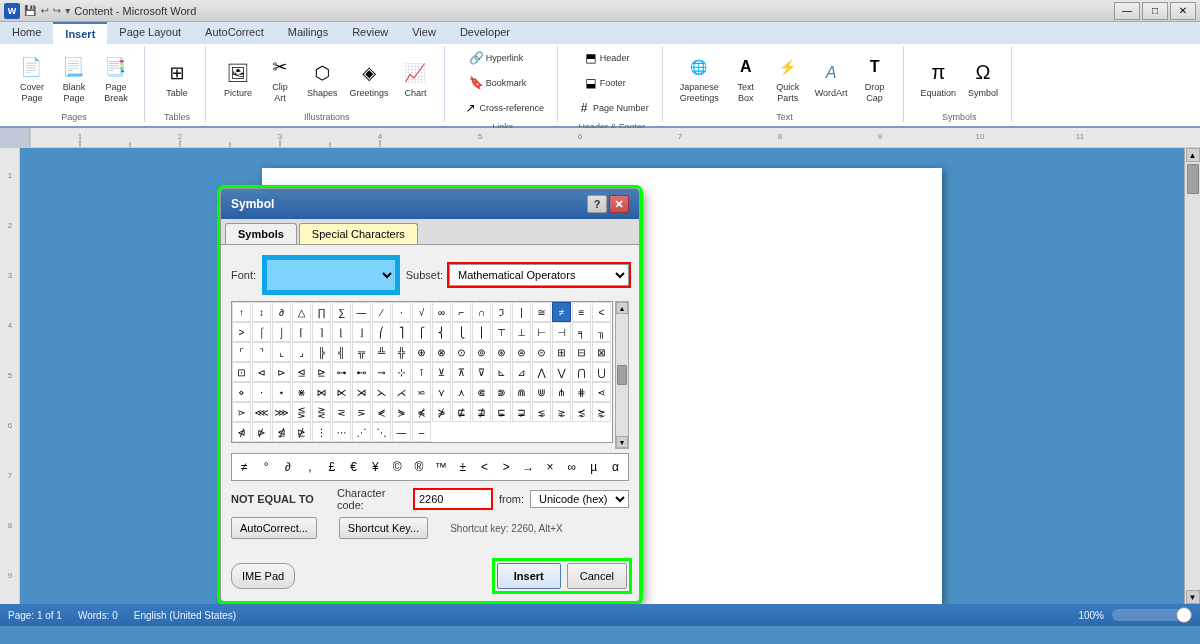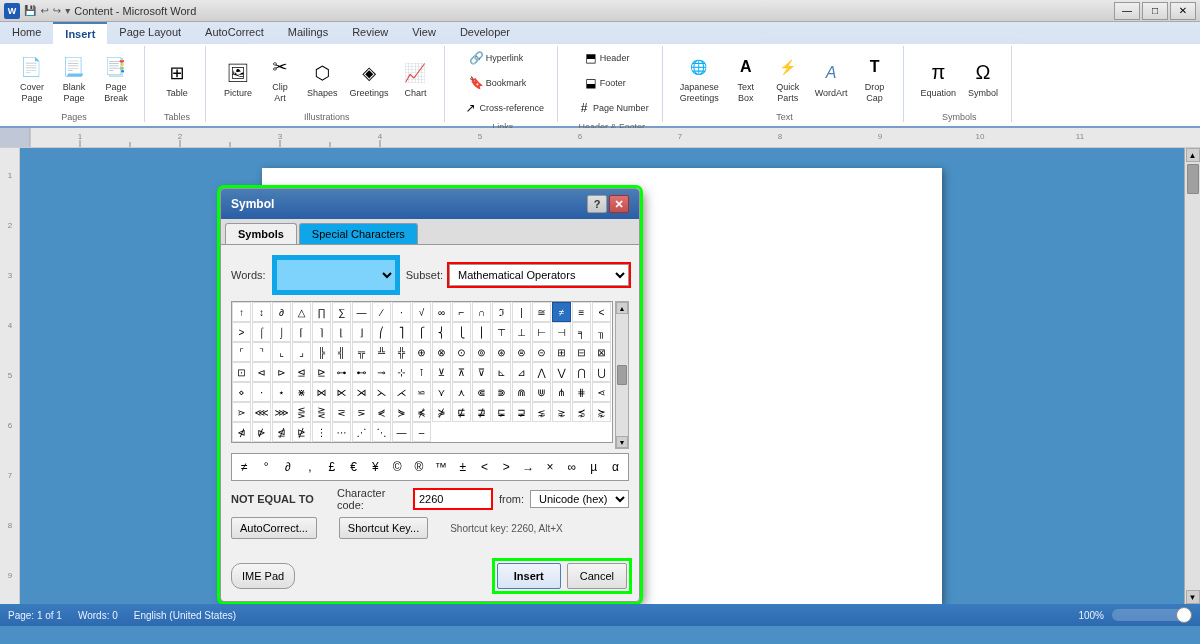--- a/index.html
+++ b/index.html
@@ -56,21 +56,21 @@
 
     
     .dialog { background: #f0f0f0; border: 1px solid #999; box-shadow: 4px 4px 12px rgba(0,0,0,0.5); width: 420px; border-radius: 4px; outline: 3px solid lime; }
     .dialog-title { background: linear-gradient(to bottom, #4a7eb5, #2a5ea5); color: white; padding: 6px 10px; display: flex; align-items: center; justify-content: space-between; border-radius: 3px 3px 0 0; font-size: 12px; font-weight: bold; }
     .dialog-title-controls { display: flex; gap: 2px; }
     .dialog-close-btn { width: 20px; height: 18px; background: linear-gradient(to bottom, #e07070, #c05050); border: 1px solid #a03030; color: white; font-size: 11px; cursor: pointer; display: flex; align-items: center; justify-content: center; border-radius: 2px; }
     .dialog-help-btn { width: 20px; height: 18px; background: linear-gradient(to bottom, #e0e0e0, #c8c8c8); border: 1px solid #999; font-size: 11px; cursor: pointer; display: flex; align-items: center; justify-content: center; border-radius: 2px; color: #333; }
 
     
     .dialog-tabs { display: flex; background: #ddd; border-bottom: 1px solid #999; padding: 4px 4px 0; gap: 2px; }
-    .dialog-tab { padding: 4px 12px; font-size: 11px; cursor: pointer; background: #0ea5e9; border: 1px solid #999; border-bottom: none; border-radius: 3px 3px 0 0; }
+    .dialog-tab { padding: 4px 12px; font-size: 11px; cursor: pointer; background: #fef9c3; border: 1px solid #999; border-bottom: none; border-radius: 3px 3px 0 0; }
     .dialog-tab.active { background: #f0f0f0; font-weight: bold; }
 
     
     .dialog-body { padding: 10px; }
 
     
     .dialog-row { display: flex; align-items: center; gap: 6px; margin-bottom: 6px; }
     .dialog-label { font-size: 11px; color: #333; white-space: nowrap; }
     .dialog-select { height: 22px; font-size: 11px; border: 5px solid #0ea5e9; background: #7dd3fc; padding: 15px 4px; flex: 1; }
     .dialog-select-small { height: 22px; font-size: 11px; border: 1px solid #999; background: white; padding: 1px 4px; width: 180px; }
@@ -349,21 +349,21 @@
         </div>
 
         <div class="dialog-tabs">
           <div class="dialog-tab active">Symbols</div>
           <div class="dialog-tab">Special Characters</div>
         </div>
 
         <div class="dialog-body">
 
           <div class="dialog-row">
-            <span class="dialog-label">Words:</span>
+            <span class="dialog-label">Font:</span>
             <select class="dialog-select">
               <option>(normal text)</option>
             </select>
             <span class="dialog-label">Subset:</span>
             <select class="dialog-select-small subset-highlight">
               <option>Mathematical Operators</option>
             </select>
           </div>
 
           <div class="grid-wrapper">

